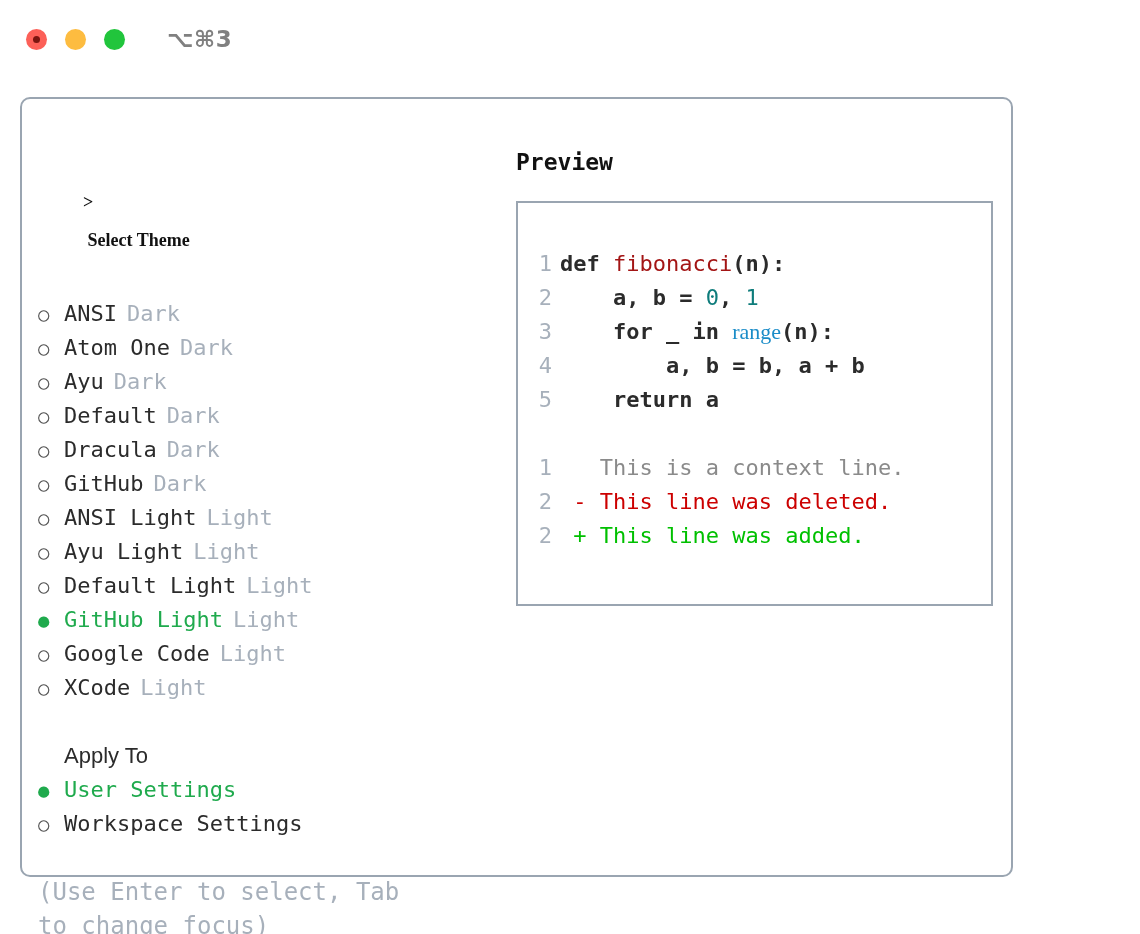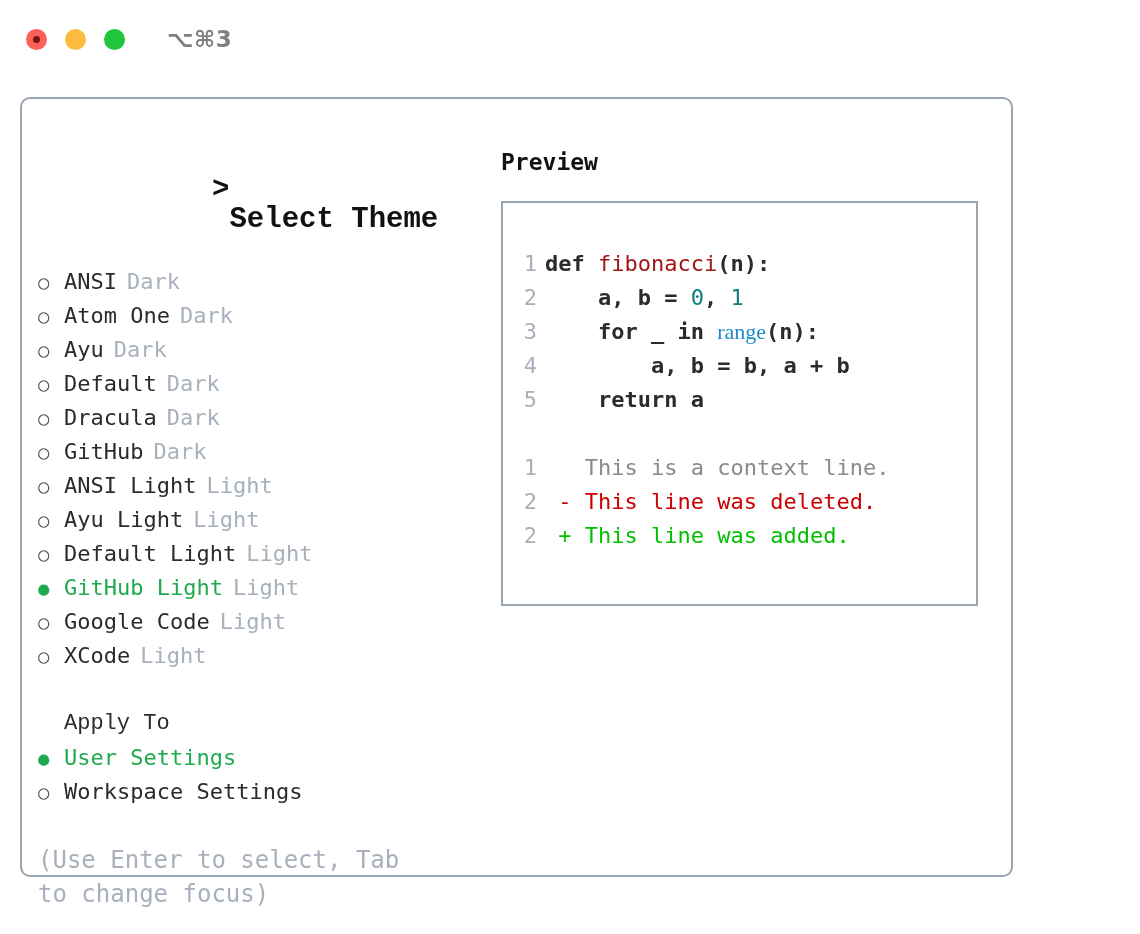--- a/index.html
+++ b/index.html
@@ -87,26 +87,26 @@
 
   
   .left-col {
     position: absolute;
     left: 16px;
     top: 46px;
     width: 450px;
   }
 
   .section-head {
-    font-size: 29px;
+    font-size: 18px;
     font-weight: 700;
     color: #111111;
-    line-height: 30px;
-    white-space: pre;
-    font-family: Liberation Mono, monospace;
+    line-height: 38px;
+    white-space: pre;
+    font-family: Liberation Serif, serif;
   }
   .section-head .caret { color: #111111; }
 
   .opt-list {
     margin: 0;
     padding: 0;
     list-style: none;
   }
   .opt {
     display: flex;
@@ -136,36 +136,36 @@
 
   .spacer-row { height: 34px; }
 
   .group-head {
     display: flex;
     align-items: baseline;
     font-size: 22px;
     line-height: 34px;
     color: #2b2b2b;
     white-space: pre;
-    font-family: Liberation Mono, monospace;
+    font-family: Liberation Sans, sans-serif;
   }
 
   .hint {
     margin-top: 34px;
     width: 400px;
     font-size: 24px;
     line-height: 34px;
     color: #a7b0bb;
     font-family: "DejaVu Sans Mono", "Liberation Mono", monospace;
   }
 
   
   .right-col {
     position: absolute;
-    left: 479px;
+    left: 494px;
     top: 46px;
     width: 490px;
   }
   .preview-title {
     font-size: 23px;
     font-weight: 700;
     color: #111111;
     line-height: 34px;
     font-family: "DejaVu Sans Mono", "Liberation Mono", monospace;
   }

